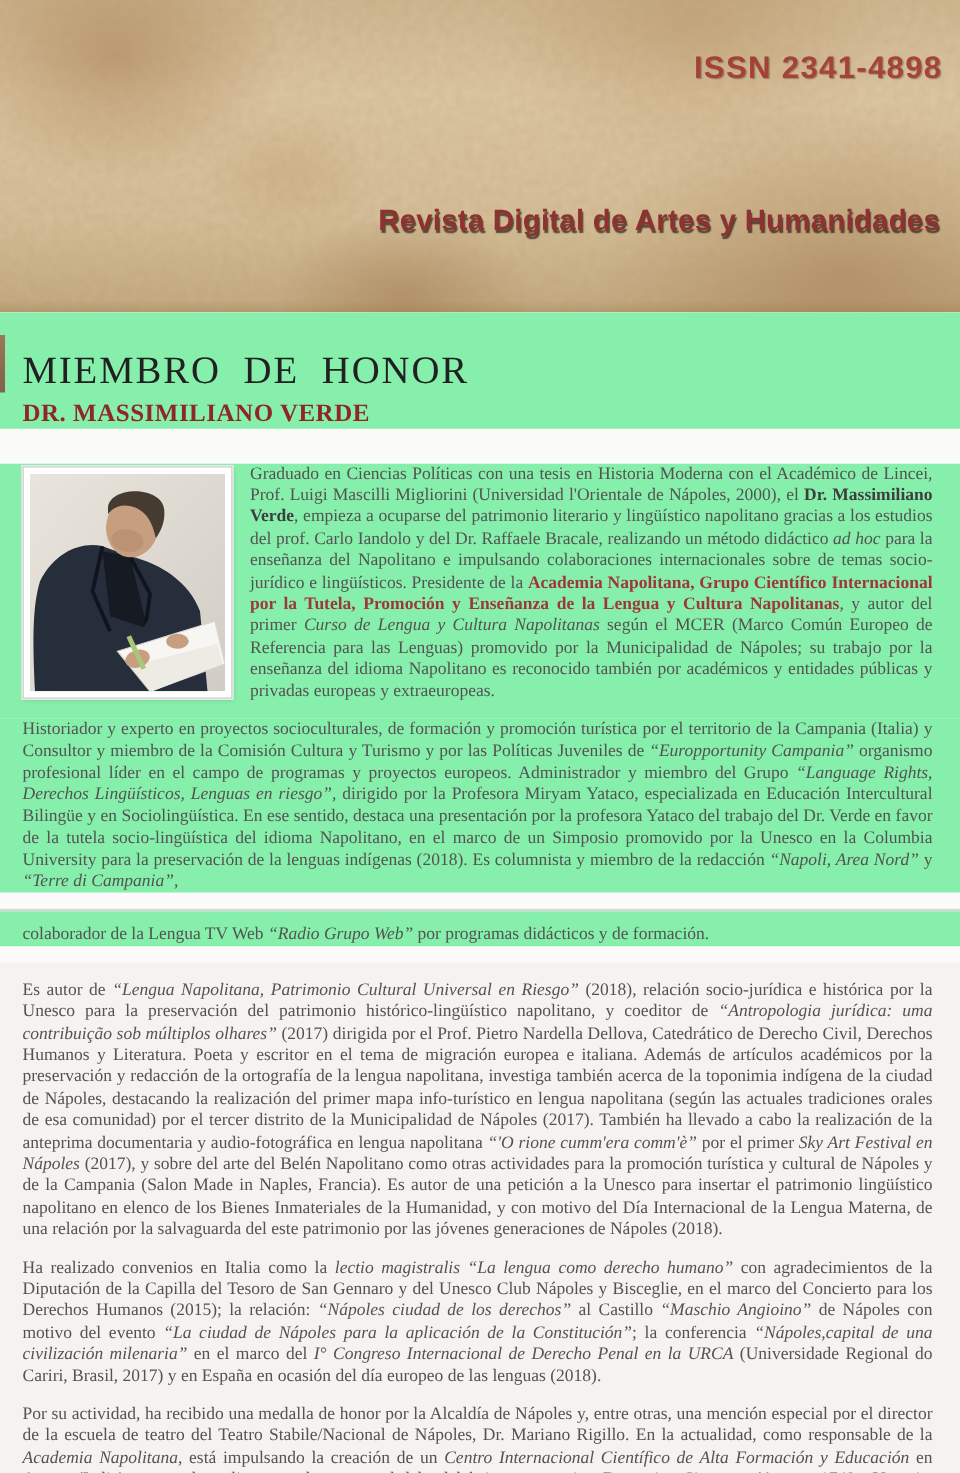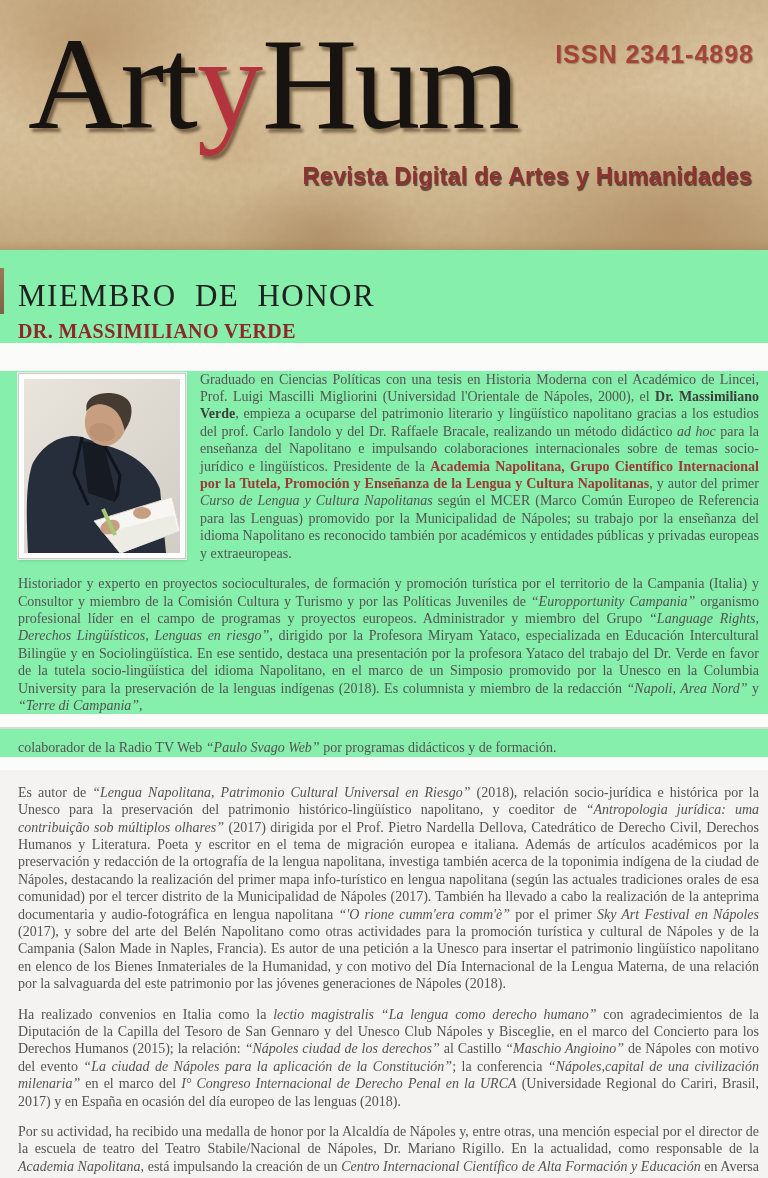--- a/index.html
+++ b/index.html
@@ -48,21 +48,21 @@
     margin:14px 0 4px 0; font-weight:normal; font-size:31px; line-height:1.15;
     color:#212121; letter-spacing:1.5px; word-spacing:9px;
   }
   .member-name {
     margin:6px 0 0 0; font-weight:bold; font-size:20px;
     color:#8e2727; letter-spacing:.4px;
   }
 
   .content { padding-top:28px; font-size:14px; line-height:17.4px; color:#545352; }
   .content p { margin:0 0 13px 0; text-align:justify; }
-  .pad { padding-left:18px; padding-right:9px; }
+  .pad { padding-left:18px; padding-right:22px; }
 
   .photo-frame {
     float:left; width:156px; height:174px;
     background:#ffffff; padding:5px; margin:2px 14px 4px 0;
     border:1px solid #cbcbc9; box-shadow:0 0 0 1px #eceae8, 1px 2px 3px rgba(0,0,0,.12);
   }
   .photo-frame svg { display:block; }
 
   .seg-n { }
   .seg-b { font-weight:bold; color:#3e3e3d; }
@@ -79,21 +79,20 @@
 
 <header class="masthead">
   <svg class="texture" xmlns="http://www.w3.org/2000/svg">
     <filter id="noise">
       <feTurbulence type="fractalNoise" baseFrequency="0.14" numOctaves="3" seed="7"></feTurbulence>
       <feColorMatrix values="0 0 0 0 0.42  0 0 0 0 0.28  0 0 0 0 0.13  0 0 0 0.5 0"></feColorMatrix>
     </filter>
     <rect width="100%" height="100%" filter="url(#noise)"></rect>
   </svg>
   <div class="issn">ISSN 2341-4898</div>
-  <h1 class="logo"><span>Art</span><span class="logo-y">y</span><span>Hum</span></h1>
   <div class="mast-subtitle">Revista Digital de Artes y Humanidades</div>
 </header>
 
 <main class="page">
   <div class="edge-mark"></div>
 
   <div class="titles section-a">
     <h2 class="page-title">MIEMBRO  DE HONOR</h2>
     <h3 class="member-name">DR. MASSIMILIANO VERDE</h3>
   </div>
@@ -136,21 +135,21 @@
       <p><span class="seg-n">Graduado en Ciencias Políticas con una tesis en Historia Moderna con el Académico de Lincei, Prof. Luigi Mascilli Migliorini (Universidad l'Orientale de Nápoles, 2000), el </span><span class="seg-b">Dr. Massimiliano Verde</span><span class="seg-n">, empieza a ocuparse del patrimonio literario y lingüístico napolitano gracias a los estudios del prof. Carlo Iandolo y del Dr. Raffaele Bracale, realizando un método didáctico </span><span class="seg-i">ad hoc</span><span class="seg-n"> para la enseñanza del Napolitano e impulsando colaboraciones internacionales sobre de temas socio-jurídico e lingüísticos. Presidente de la </span><span class="seg-br">Academia Napolitana, Grupo Científico Internacional por la Tutela, Promoción y Enseñanza de la Lengua y Cultura Napolitanas</span><span class="seg-n">, y autor del primer </span><span class="seg-i">Curso de Lengua y Cultura Napolitanas</span><span class="seg-n"> según el MCER (Marco Común Europeo de Referencia para las Lenguas) promovido por la Municipalidad de Nápoles; su trabajo por la enseñanza del idioma Napolitano es reconocido también por académicos y entidades públicas y privadas europeas y extraeuropeas.</span></p>
     </div>
 
     <div class="section-a pad">
       <p><span class="seg-n">Historiador y experto en proyectos socioculturales, de formación y promoción turística por el territorio de la Campania (Italia) y Consultor y miembro de la Comisión Cultura y Turismo y por las Políticas Juveniles de </span><span class="seg-i">“Europportunity Campania”</span><span class="seg-n"> organismo profesional líder en el campo de programas y proyectos europeos. Administrador y miembro del Grupo </span><span class="seg-i">“Language Rights, Derechos Lingüísticos, Lenguas en riesgo”</span><span class="seg-n">, dirigido por la Profesora Miryam Yataco, especializada en Educación Intercultural Bilingüe y en Sociolingüística. En ese sentido, destaca una presentación por la profesora Yataco del trabajo del Dr. Verde en favor de la tutela socio-lingüística del idioma Napolitano, en el marco de un Simposio promovido por la Unesco en la Columbia University para la preservación de la lenguas indígenas (2018). Es columnista y miembro de la redacción </span><span class="seg-i">“Napoli, Area Nord”</span><span class="seg-n"> y </span><span class="seg-i">“Terre di Campania”</span><span class="seg-n">,</span></p>
     </div>
 
     <div class="rule"></div>
 
     <div class="section-a pad" style="padding-top:10px;">
-      <p><span class="seg-n">colaborador de la Radio TV Web </span><span class="seg-i">“Paulo Svago Web”</span><span class="seg-n"> por programas didácticos y de formación.</span></p>
+      <p><span class="seg-n">colaborador de la Lengua TV Web </span><span class="seg-i">“Radio Grupo Web”</span><span class="seg-n"> por programas didácticos y de formación.</span></p>
     </div>
 
     <div class="section-b pad">
       <p><span class="seg-n">Es autor de </span><span class="seg-i">“Lengua Napolitana, Patrimonio Cultural Universal en Riesgo”</span><span class="seg-n"> (2018), relación socio-jurídica e histórica por la Unesco para la preservación del patrimonio histórico-lingüístico napolitano, y coeditor de </span><span class="seg-i">“Antropologia jurídica: uma contribuição sob múltiplos olhares”</span><span class="seg-n"> (2017) dirigida por el Prof. Pietro Nardella Dellova, Catedrático de Derecho Civil, Derechos Humanos y Literatura. Poeta y escritor en el tema de migración europea e italiana. Además de artículos académicos por la preservación y redacción de la ortografía de la lengua napolitana, investiga también acerca de la toponimia indígena de la ciudad de Nápoles, destacando la realización del primer mapa info-turístico en lengua napolitana (según las actuales tradiciones orales de esa comunidad) por el tercer distrito de la Municipalidad de Nápoles (2017). También ha llevado a cabo la realización de la anteprima documentaria y audio-fotográfica en lengua napolitana </span><span class="seg-i">“'O rione cumm'era comm'è”</span><span class="seg-n"> por el primer </span><span class="seg-i">Sky Art Festival en Nápoles</span><span class="seg-n"> (2017), y sobre del arte del Belén Napolitano como otras actividades para la promoción turística y cultural de Nápoles y de la Campania (Salon Made in Naples, Francia). Es autor de una petición a la Unesco para insertar el patrimonio lingüístico napolitano en elenco de los Bienes Inmateriales de la Humanidad, y con motivo del Día Internacional de la Lengua Materna, de una relación por la salvaguarda del este patrimonio por las jóvenes generaciones de Nápoles (2018).</span></p>
       <p><span class="seg-n">Ha realizado convenios en Italia como la </span><span class="seg-i">lectio magistralis “La lengua como derecho humano”</span><span class="seg-n"> con agradecimientos de la Diputación de la Capilla del Tesoro de San Gennaro y del Unesco Club Nápoles y Bisceglie, en el marco del Concierto para los Derechos Humanos (2015); la relación: </span><span class="seg-i">“Nápoles ciudad de los derechos”</span><span class="seg-n"> al Castillo </span><span class="seg-i">“Maschio Angioino”</span><span class="seg-n"> de Nápoles con motivo del evento </span><span class="seg-i">“La ciudad de Nápoles para la aplicación de la Constitución”</span><span class="seg-n">; la conferencia </span><span class="seg-i">“Nápoles,capital de una civilización milenaria”</span><span class="seg-n"> en el marco del </span><span class="seg-i">I° Congreso Internacional de Derecho Penal en la URCA</span><span class="seg-n"> (Universidade Regional do Cariri, Brasil, 2017) y en España en ocasión del día europeo de las lenguas (2018).</span></p>
       <p><span class="seg-n">Por su actividad, ha recibido una medalla de honor por la Alcaldía de Nápoles y, entre otras, una mención especial por el director de la escuela de teatro del Teatro Stabile/Nacional de Nápoles, Dr. Mariano Rigillo. En la actualidad, como responsable de la </span><span class="seg-i">Academia Napolitana</span><span class="seg-n">, está impulsando la creación de un </span><span class="seg-i">Centro Internacional Científico de Alta Formación y Educación</span><span class="seg-n"> en Aversa (Italia) que pueda realizarse en la casa natal del celebérrimo compositor Domenico Cimarosa (Aversa, 1749 - Venecia, 1801) y promocionando cursos y masterclass por artistas de la Ópera napolitana. En Brasil se ocupa de una búsqueda académica con la FAC de São Roque acerca de la comunidad napolitana del estado de São Paulo.</span></p>
     </div>
 
   </div>
 </main>

